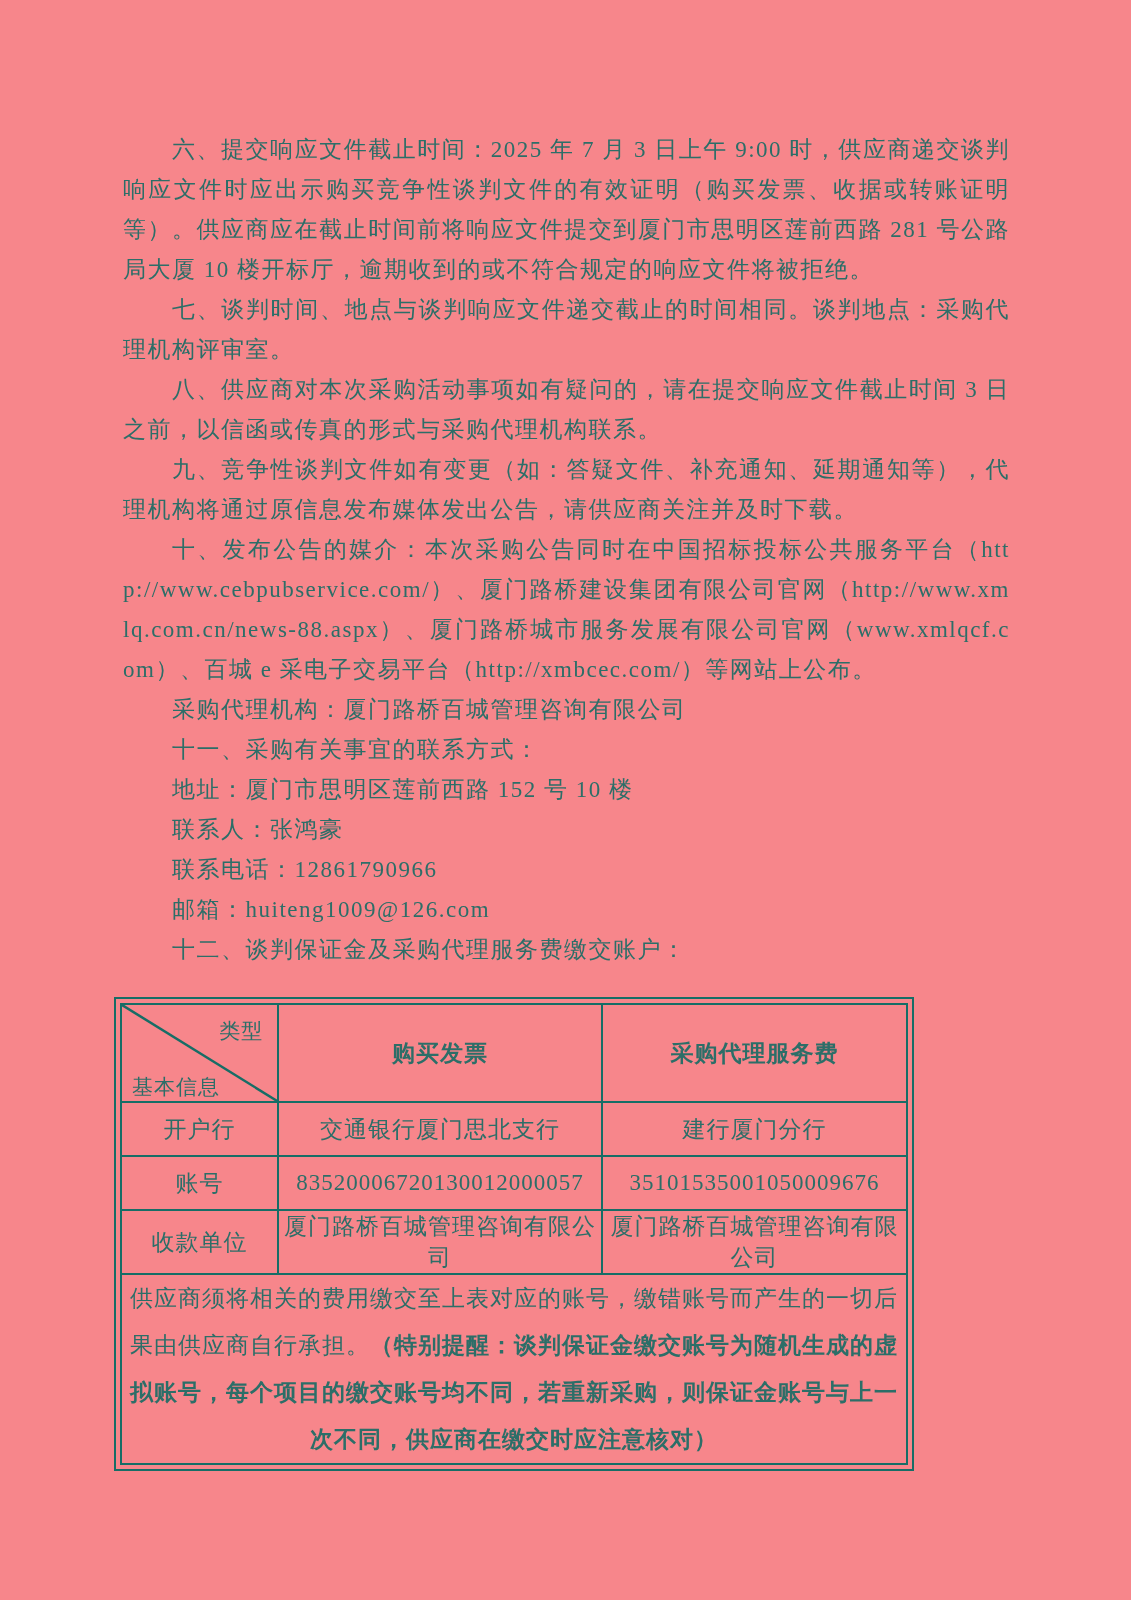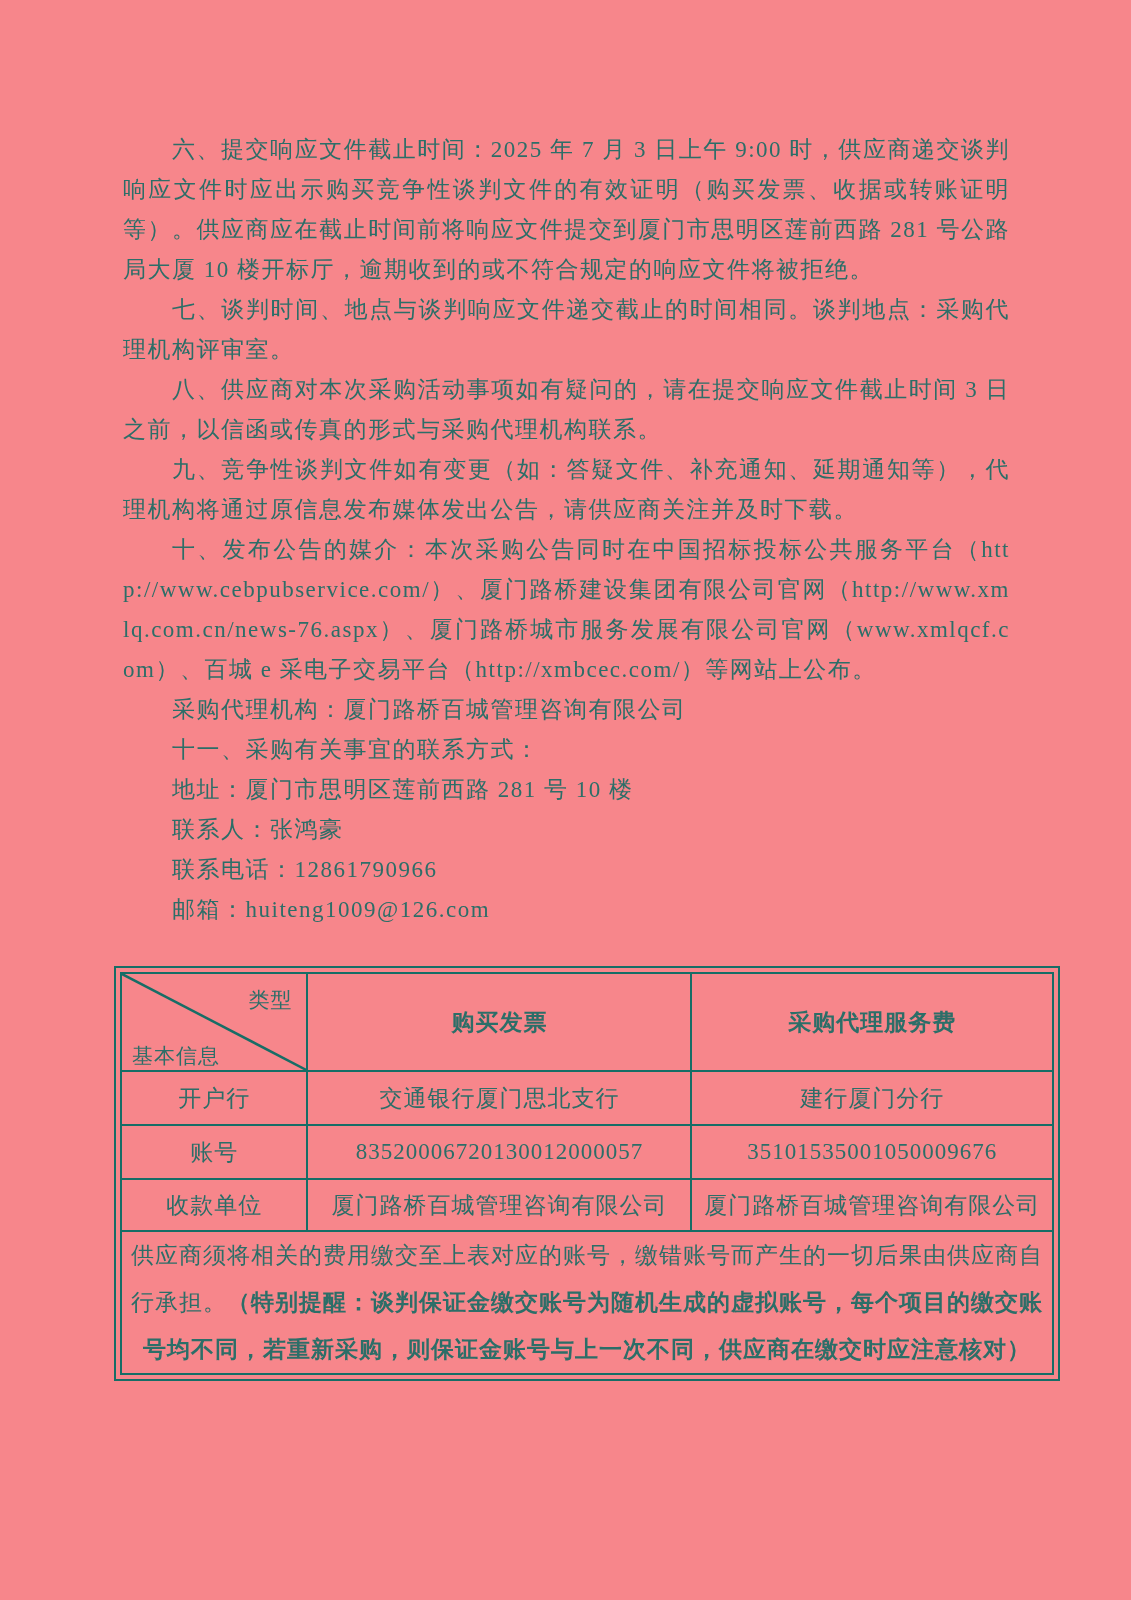--- a/index.html
+++ b/index.html
@@ -24,23 +24,23 @@
     line-height: 40px;
     letter-spacing: 1.5px;
     text-align: justify;
     word-break: break-all;
     text-indent: 49px;
   }
   p.body-par .b { font-weight: normal; }
 
   
   .table-outer {
-    margin-top: 36px;
+    margin-top: 27px;
     margin-left: -9px;
-    width: 946px;
+    width: 800px;
     border: 2px solid var(--line, #176d66);
     padding: 4px;
     box-sizing: border-box;
   }
   table.fee-table {
     width: 100%;
     border-collapse: collapse;
     table-layout: fixed;
   }
   table.fee-table td {
@@ -85,27 +85,28 @@
 </style>
 </head>
 <body>
 
 <div class="content">
 
   <p class="body-par"><span>六、提交响应文件截止时间：</span><span class="b">2025 年 7 月 3 日上午 9:00 时</span><span>，供应商递交谈判响应文件时应出示购买竞争性谈判文件的有效证明（购买发票、收据或转账证明等）。供应商应在截止时间前将响应文件提交到</span><span class="b">厦门市思明区莲前西路 281 号公路局大厦 10 楼开标厅</span><span>，逾期收到的或不符合规定的响应文件将被拒绝。</span></p>
   <p class="body-par"><span>七、谈判时间、地点与谈判响应文件递交截止的时间相同。谈判地点：采购代理机构评审室。</span></p>
   <p class="body-par"><span>八、供应商对本次采购活动事项如有疑问的，请在提交响应文件截止时间 3 日之前，以信函或传真的形式与采购代理机构联系。</span></p>
   <p class="body-par"><span>九、竞争性谈判文件如有变更（如：答疑文件、补充通知、延期通知等），代理机构将通过原信息发布媒体发出公告，请供应商关注并及时下载。</span></p>
-  <p class="body-par"><span>十、发布公告的媒介：本次采购公告同时在中国招标投标公共服务平台（http://www.cebpubservice.com/）、厦门路桥建设集团有限公司官网（http://www.xmlq.com.cn/news-76.aspx）、厦门路桥城市服务发展有限公司官网（www.xmlqcf.com）、百城 e 采电子交易平台（http://xmbcec.com/）等网站上公布。</span></p>
+  <p class="body-par"><span>十、发布公告的媒介：本次采购公告同时在中国招标投标公共服务平台（http://www.cebpubservice.com/）、厦门路桥建设集团有限公司官网（http://www.xmlq.com.cn/news-88.aspx）、厦门路桥城市服务发展有限公司官网（www.xmlqcf.com）、百城 e 采电子交易平台（http://xmbcec.com/）等网站上公布。</span></p>
   <p class="body-par"><span>采购代理机构：厦门路桥百城管理咨询有限公司</span></p>
   <p class="body-par"><span>十一、采购有关事宜的联系方式：</span></p>
-  <p class="body-par"><span>地址：厦门市思明区莲前西路 281 号 10 楼</span></p>
+  <p class="body-par"><span>地址：厦门市思明区莲前西路 152 号 10 楼</span></p>
   <p class="body-par"><span>联系人：张鸿豪</span></p>
   <p class="body-par"><span>联系电话：12861790966</span></p>
   <p class="body-par"><span>邮箱：huiteng1009@126.com</span></p>
+  <p class="body-par"><span>十二、谈判保证金及采购代理服务费缴交账户：</span></p>
 
   <div class="table-outer">
     <table class="fee-table">
       <colgroup>
         <col style="width:20%">
         <col style="width:41.2%">
         <col style="width:38.8%">
       </colgroup>
       <tbody>
         <tr class="hdr-row">

